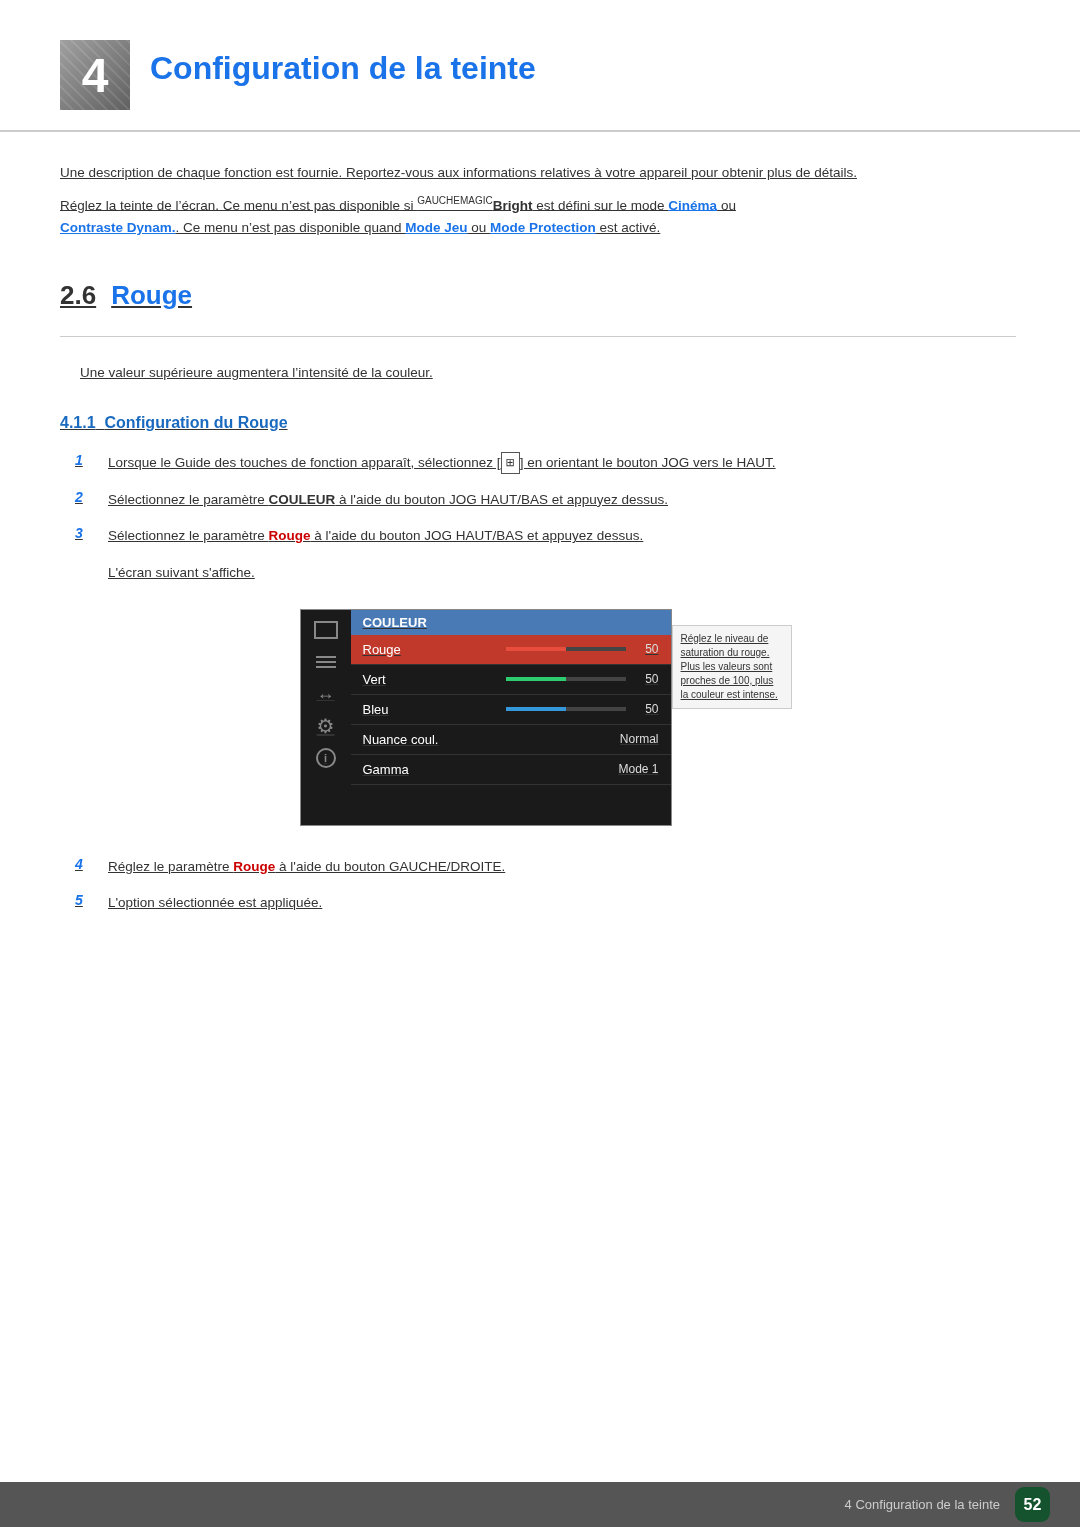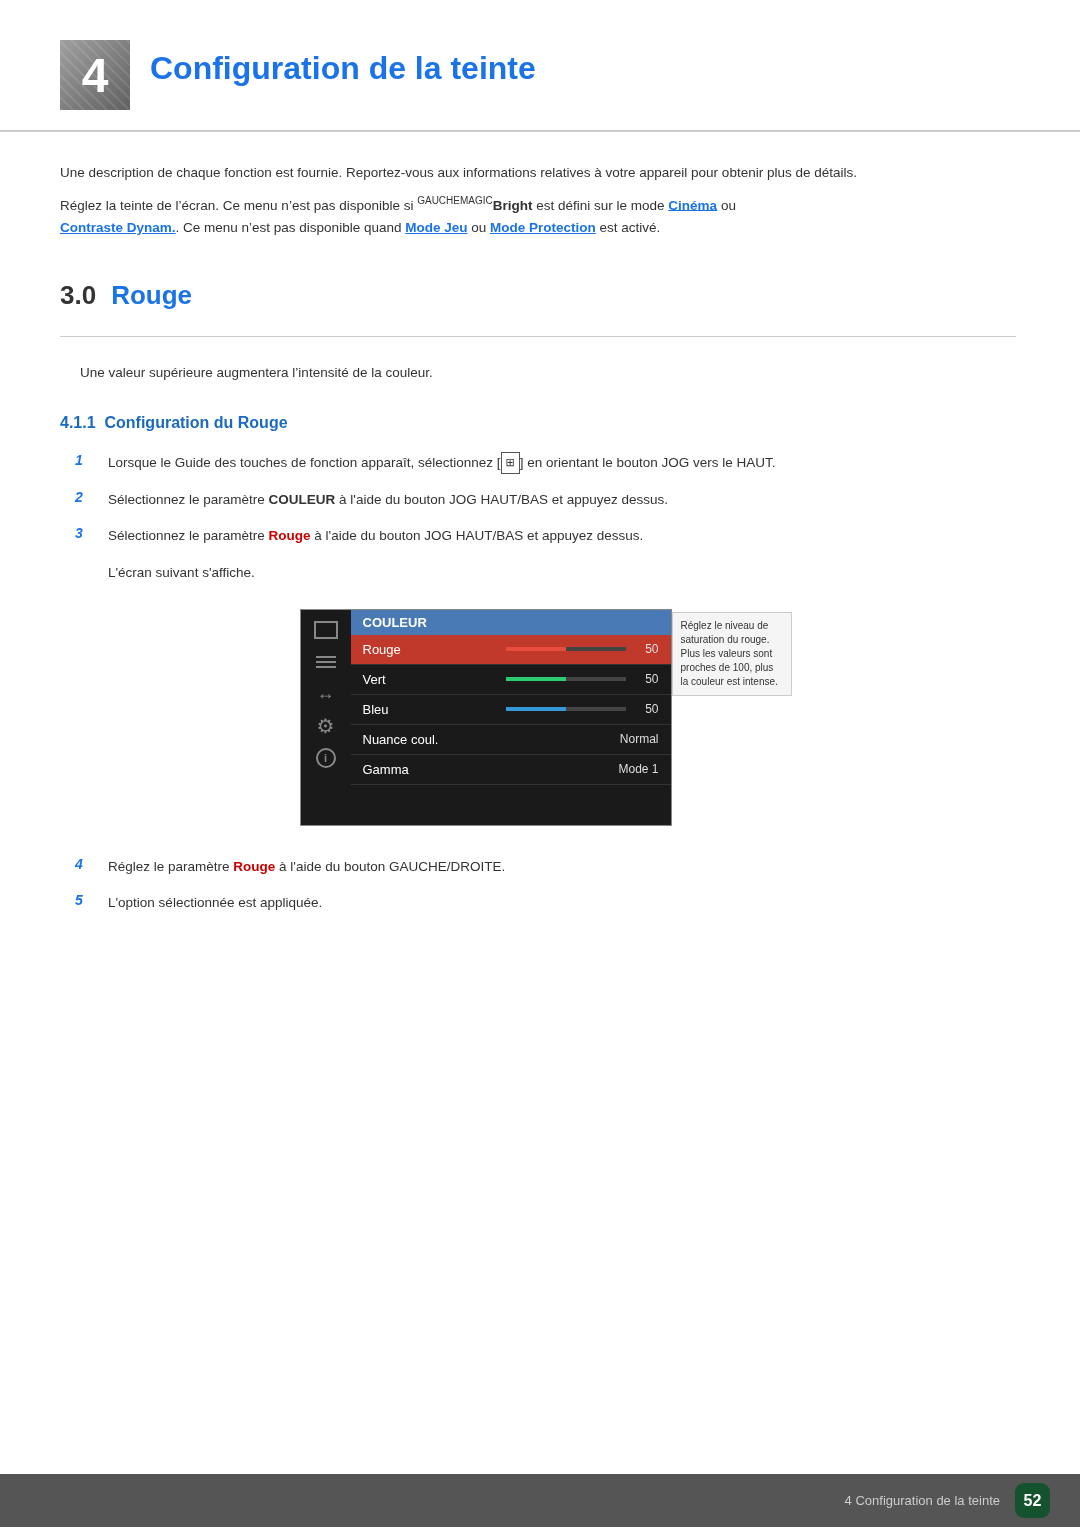--- a/index.html
+++ b/index.html
@@ -66,20 +66,21 @@
     .chapter-title {
       font-size: 32px;
       font-weight: bold;
       color: #1a73e8;
       padding-top: 10px;
     }
 
     
     .content {
       padding: 0 64px 60px 60px;
+      text-decoration: underline;
     }
 
     .chapter-description {
       font-size: 13.5px;
       color: #333;
       line-height: 1.6;
       margin-bottom: 8px;
     }
 
     .chapter-note {
@@ -335,30 +336,30 @@
 
     .monitor-tooltip {
       width: 120px;
       background: #f5f5f5;
       border: 1px solid #ccc;
       padding: 6px 8px;
       font-size: 10px;
       color: #333;
       line-height: 1.4;
       align-self: flex-start;
-      margin-top: 3px;
+      margin-top: 16px;
     }
 
     
     .page-footer {
       position: absolute;
       bottom: 0;
       left: 0;
       right: 0;
-      height: 53px;
+      height: 45px;
       background: #555;
       display: flex;
       align-items: center;
       justify-content: flex-end;
       padding: 0 30px;
     }
 
     .footer-text {
       color: #ccc;
       font-size: 13px;
@@ -403,21 +404,21 @@
   <div class="content">
 
     <p class="chapter-description">Une description de chaque fonction est fournie. Reportez-vous aux informations relatives à votre appareil pour obtenir plus de détails.</p>
 
     <p class="chapter-note">
       <span>Réglez la teinte de l’écran. Ce menu n’est pas disponible si </span><span class="samsung-magic">GAUCHE</span><span class="samsung-magic">MAGIC</span><span class="bold-text">Bright</span><span> est défini sur le mode </span><span class="blue-link">Cinéma</span><span> ou </span><br>
       <span class="blue-link">Contraste Dynam.</span><span>. Ce menu n’est pas disponible quand </span><span class="blue-link bold-text">Mode Jeu</span><span> ou </span><span class="blue-link bold-text">Mode Protection</span><span> est activé.</span>
     </p>
 
     <div class="section-header">
-      <span class="section-number">3.0</span>
+      <span class="section-number">2.6</span>
       <span class="section-title">Rouge</span>
     </div>
     <hr class="section-divider">
 
     <div class="section-body">
       <p class="section-desc">Une valeur supérieure augmentera l’intensité de la couleur.</p>
     </div>
 
     <div class="subsection-header">
       <span class="subsection-title">

